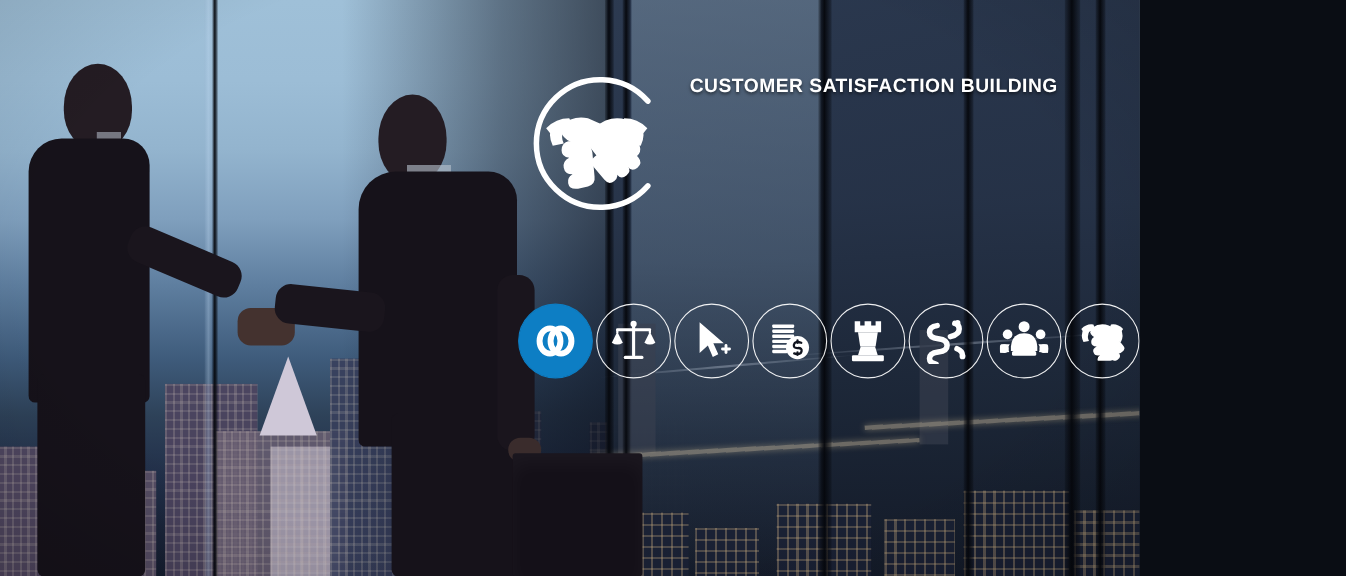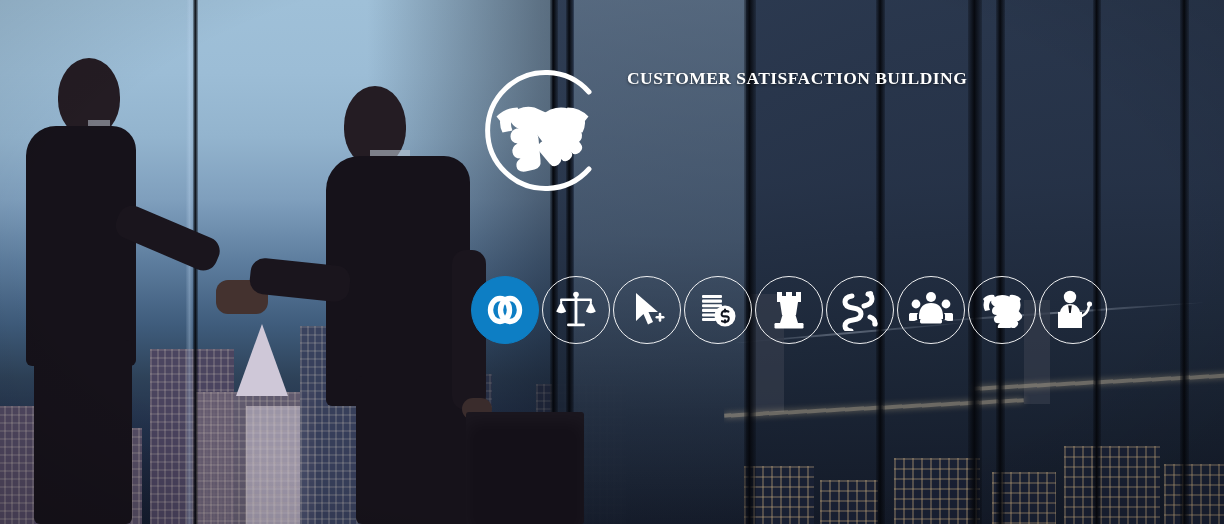--- a/index.html
+++ b/index.html
@@ -4,24 +4,23 @@
 <style>
   * { margin:0; padding:0; box-sizing:border-box; }
   html, body {
     width:1224px; height:524px;
     overflow:hidden;
     background:#0a0d14;
     font-family:"Liberation Sans", sans-serif;
   }
   #banner {
     position:relative;
-    width:1224px; height:524px;
+    width:1036px; height:524px;
     overflow:hidden;
     background:#11151f;
-    font-family:Liberation Serif, serif;
   }
 
   
   .bg { position:absolute; inset:0; }
 
   
   .bg-sky {
     position:absolute; inset:0;
     background:
       linear-gradient(180deg,

